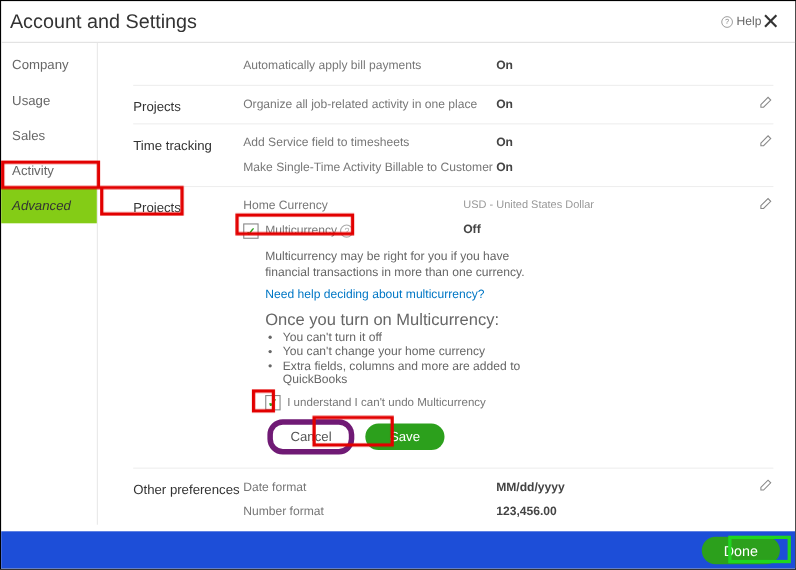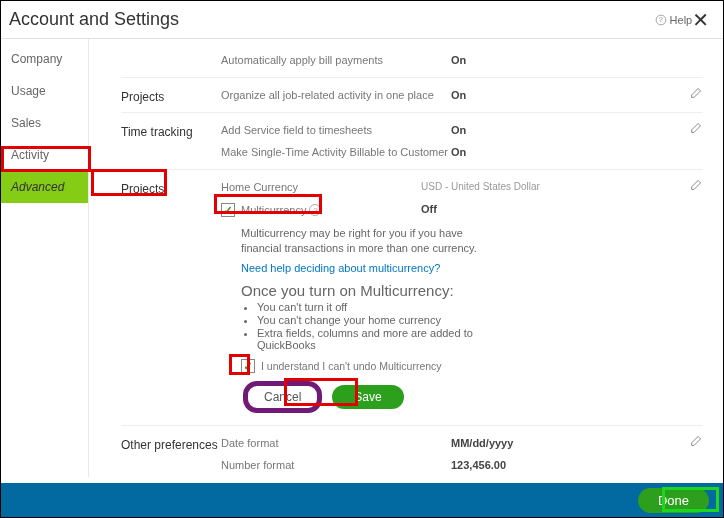--- a/index.html
+++ b/index.html
@@ -31,21 +31,21 @@
 .info-icon { display:inline-flex; width:12px; height:12px; border-radius:50%; border:1px solid #aaa; align-items:center; justify-content:center; font-size:8px; color:#aaa; margin-left:3px;}
 .currency-desc { font-size: 11px; color: #666; line-height: 1.4; margin: 4px 0 4px 20px;}
 .link { color: #0077c5; cursor: pointer; }
 .once-text { font-size: 15px; color: #666; margin: 6px 0 2px 20px;}
 .bullet-list { margin: 2px 0 8px 36px; padding: 0; list-style: disc;}
 .bullet-list li { font-size: 11px; color: #666; margin: 1px 0; }
 .understand-row { display:flex; align-items:center; gap:6px; font-size:10.5px; color:#777; margin: 2px 0 8px 20px;}
 .btn-row { display: flex; gap: 10px; margin: 4px 0 6px 22px; align-items: center;}
 .btn-cancel { border: 5px solid #701a75; border-radius: 14px; padding: 4px 16px; font-size: 12px; background: #fff; color: #555; cursor: pointer;}
 .btn-save { border: none; border-radius: 14px; padding: 5px 22px; font-size: 12px; background: #2ca01c; color: #fff; cursor: pointer; font-weight: 500;}
-.footer { position: absolute; bottom: 0; left: 0; right: 0; height: 34px; background: #0369a1; display: flex; justify-content: flex-end; align-items: center; padding: 0 14px;}
+.footer { position: absolute; bottom: 0; left: 0; right: 0; height: 34px; background: #1d4ed8; display: flex; justify-content: flex-end; align-items: center; padding: 0 14px;}
 .btn-done { background: #2ca01c; color:#fff; border:none; border-radius: 14px; padding: 5px 20px; font-size: 13px; cursor: pointer; font-weight: 500;}
 
 .hl-red { position: absolute; border: 3px solid #e20000; pointer-events: none;}
 .hl-green { position: absolute; border: 3px solid #1fd61f; pointer-events: none;}
 </style>
 </head>
 <body>
 
 <div class="header">
   <h1>Account and Settings</h1>

